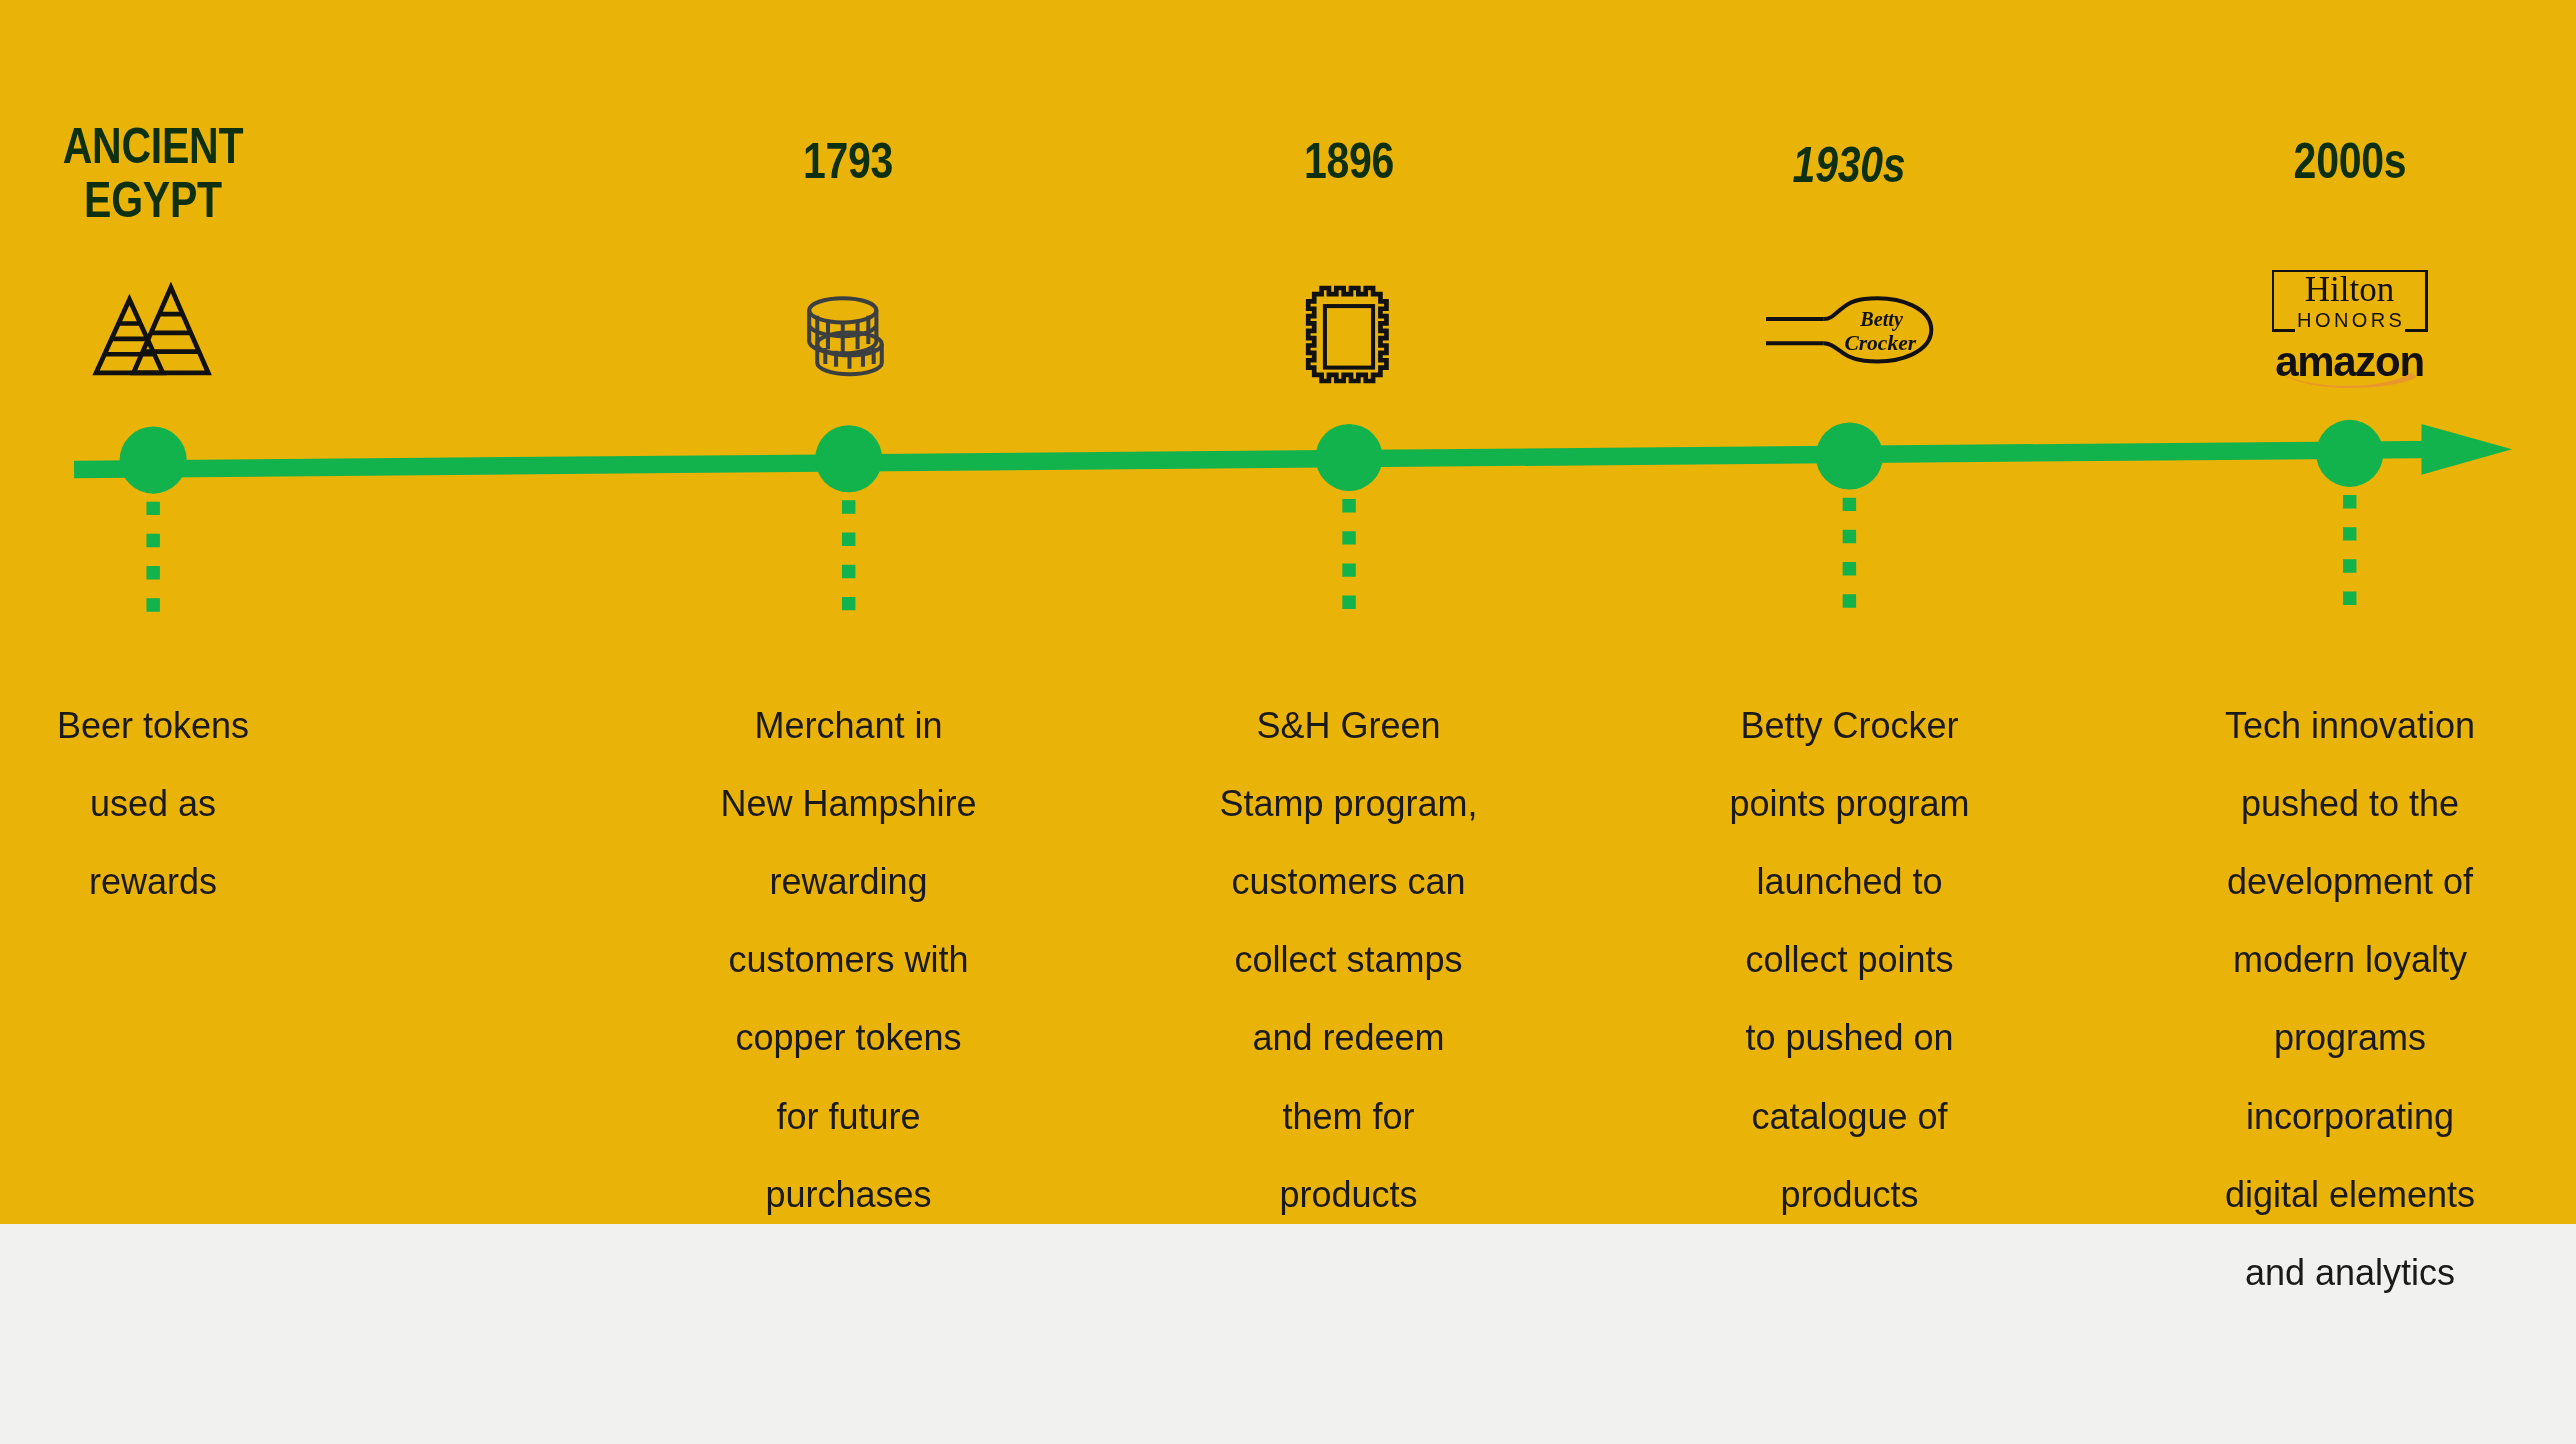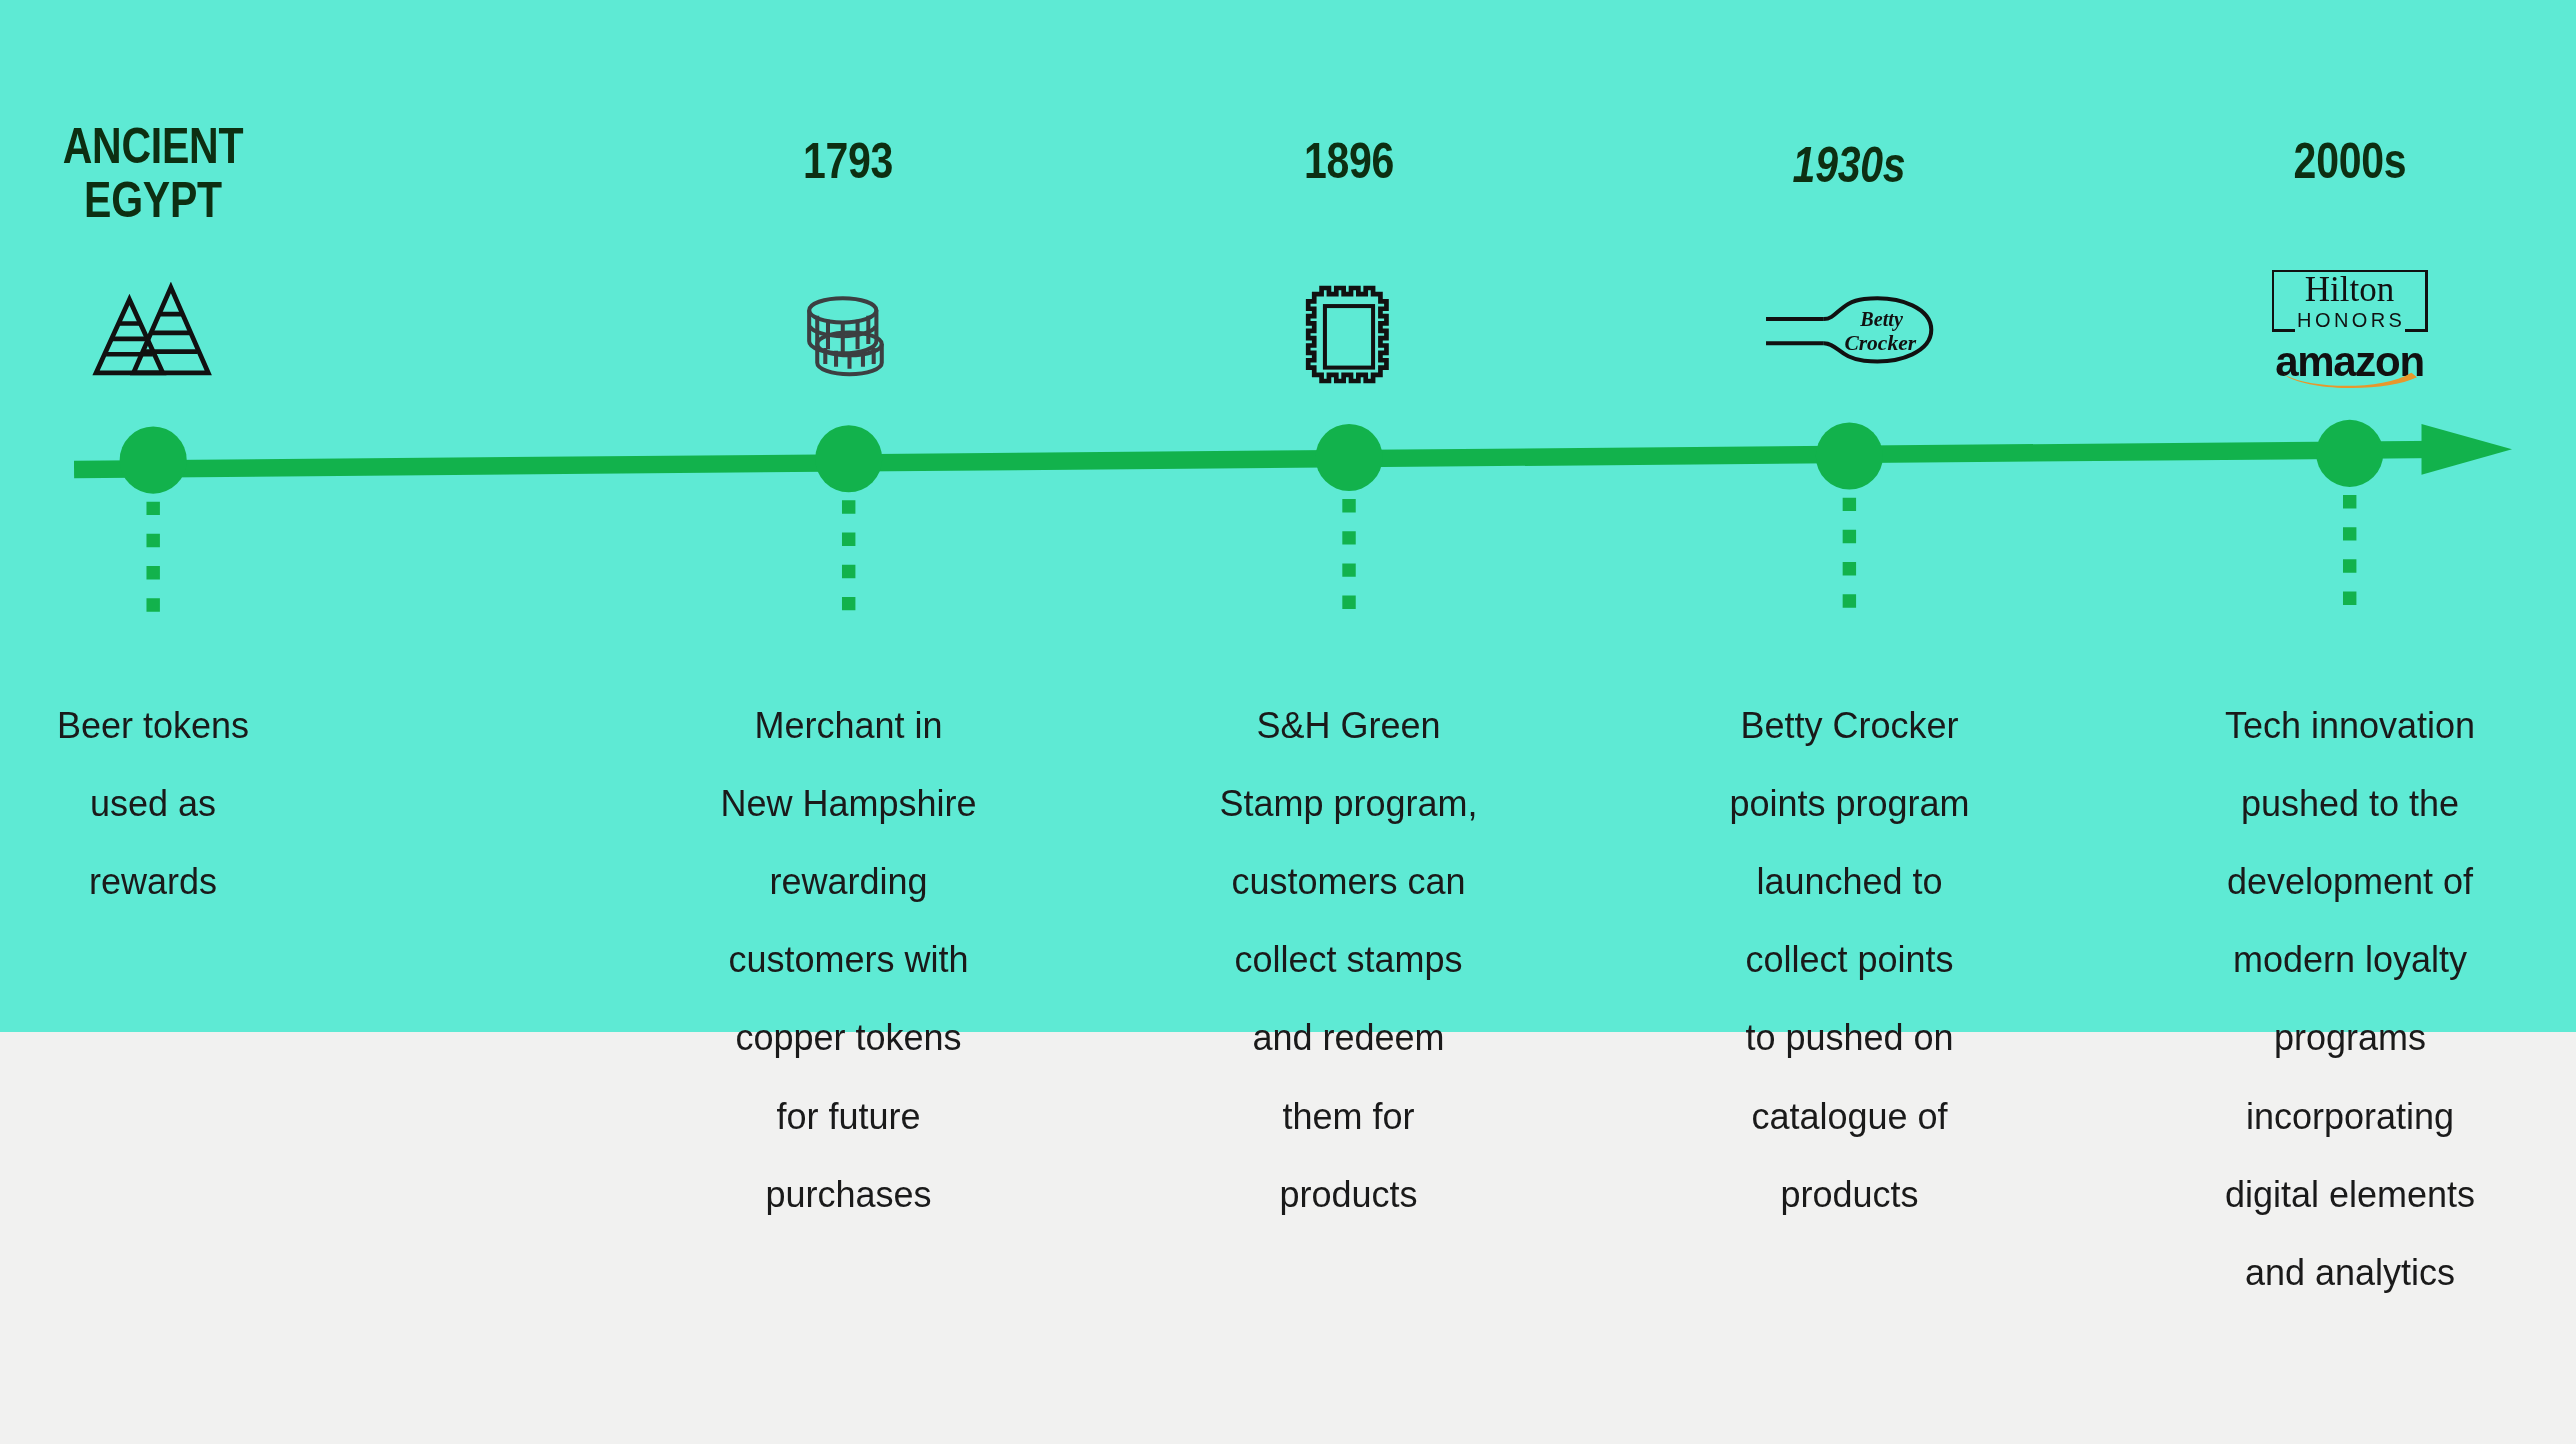--- a/index.html
+++ b/index.html
@@ -8,22 +8,22 @@
     width: 2576px;
     height: 1444px;
     background: #f1f1f0;
     font-family: "Liberation Sans", sans-serif;
     overflow: hidden;
   }
 
   #stage {
     position: relative;
     width: 2576px;
-    height: 1032px;
-    background: #5eead4;
+    height: 1224px;
+    background: #eab308;
   }
 
   
   .axis-layer {
     position: absolute;
     left: 0;
     top: 0;
     width: 2576px;
     height: 1444px;
     pointer-events: none;

